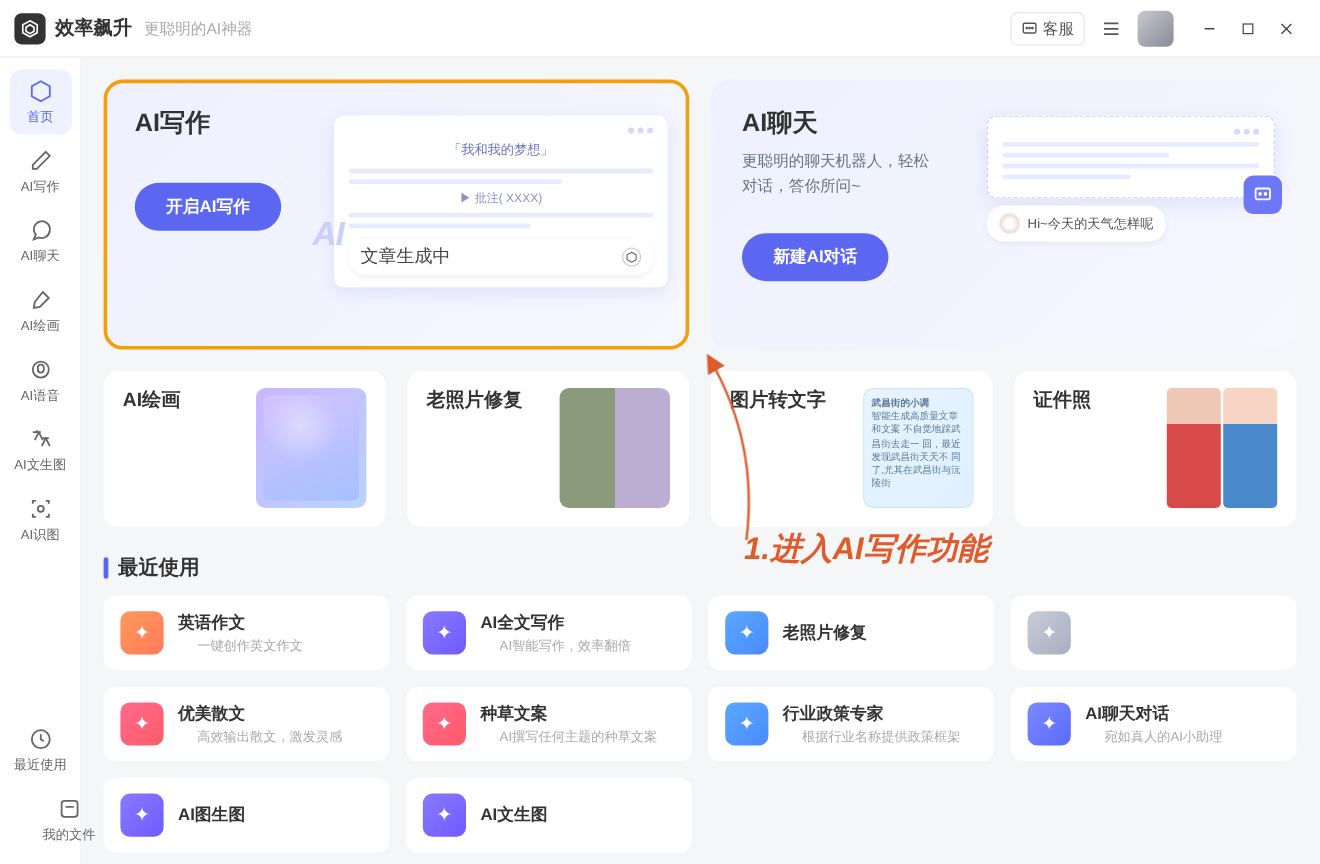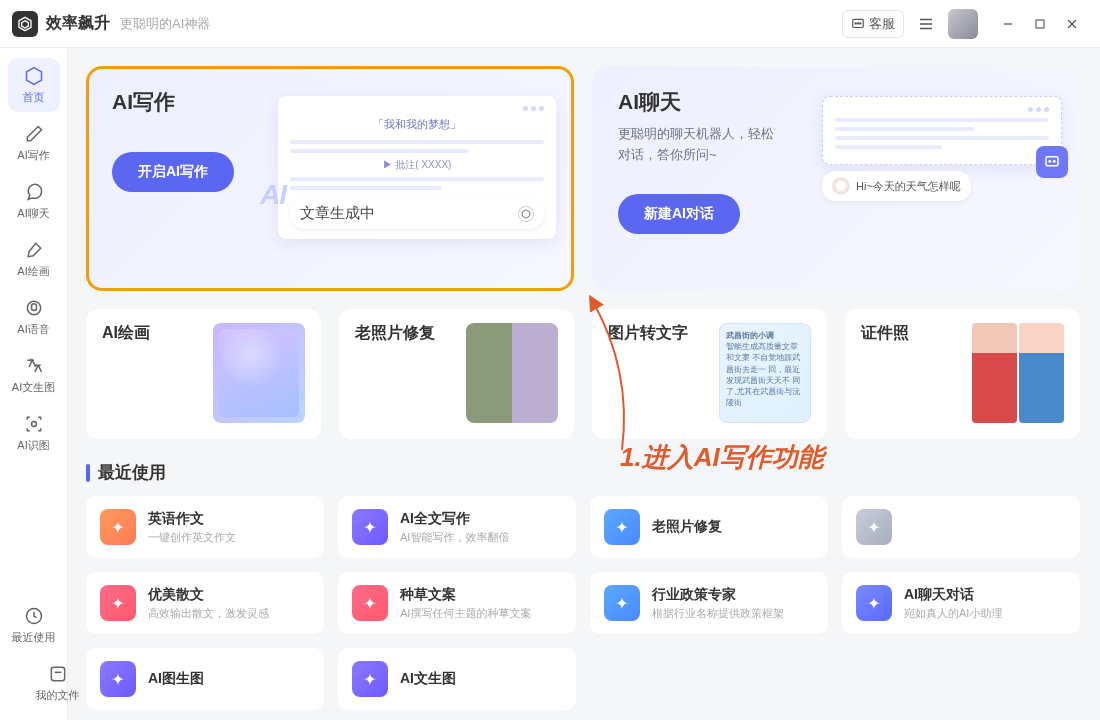--- a/index.html
+++ b/index.html
@@ -62,21 +62,21 @@
 .th-id .p{ flex:1; background:linear-gradient(180deg,#f7d4c4 30%,#4a8acb 30%); border-radius:4px;}
 .th-id .p:first-child{background:linear-gradient(180deg,#f0c8b8 30%,#d84a4a 30%);}
 
 
 .section-title { display:flex; align-items:center; gap:8px; margin: 22px 0 12px; font-size: 17px; font-weight: 700;}
 .section-title::before{content:"";width:4px;height:18px;background:#5b67f1;border-radius:2px;}
 .recent-grid { display: grid; grid-template-columns: repeat(4, 1fr); gap: 14px; }
 .rc { background:#fff; border-radius:10px; padding:12px 14px; display:flex; align-items:center; gap:12px; cursor:pointer; height:62px;}
 .rc .ico { width:36px; height:36px; border-radius:8px; display:flex; align-items:center; justify-content:center; font-size:16px; color:#fff; flex-shrink:0;}
 .rc .txt .t { font-size:14px; font-weight:600; color:#333;}
-.rc .txt .s { font-size:11px; color:#aaa; margin-top:2px;}
+.rc .txt .s { font-size:11px; color:#aaa; margin-top:2px;margin-left:16px;}
 .c-or{background:linear-gradient(135deg,#ff9a5a,#ff7a5a);} .c-pu{background:linear-gradient(135deg,#8a7aff,#6e5aff);} .c-bl{background:linear-gradient(135deg,#5aa8ff,#4a8aff);} .c-gy{background:linear-gradient(135deg,#c8ccda,#a8aebf);} .c-rd{background:linear-gradient(135deg,#ff6a8a,#ff5a6a);} .c-in{background:linear-gradient(135deg,#7a8aff,#5a6aff);}
 
 
 .annot { position: fixed; color: #e05a2a; font-style: italic; font-size: 26px; font-weight: 600; pointer-events: none; }
 .arrow { position: fixed; pointer-events:none; }
 
 
 .main::-webkit-scrollbar{width:6px;} .main::-webkit-scrollbar-thumb{background:#ddd;border-radius:3px;}
 </style>
 </head>

